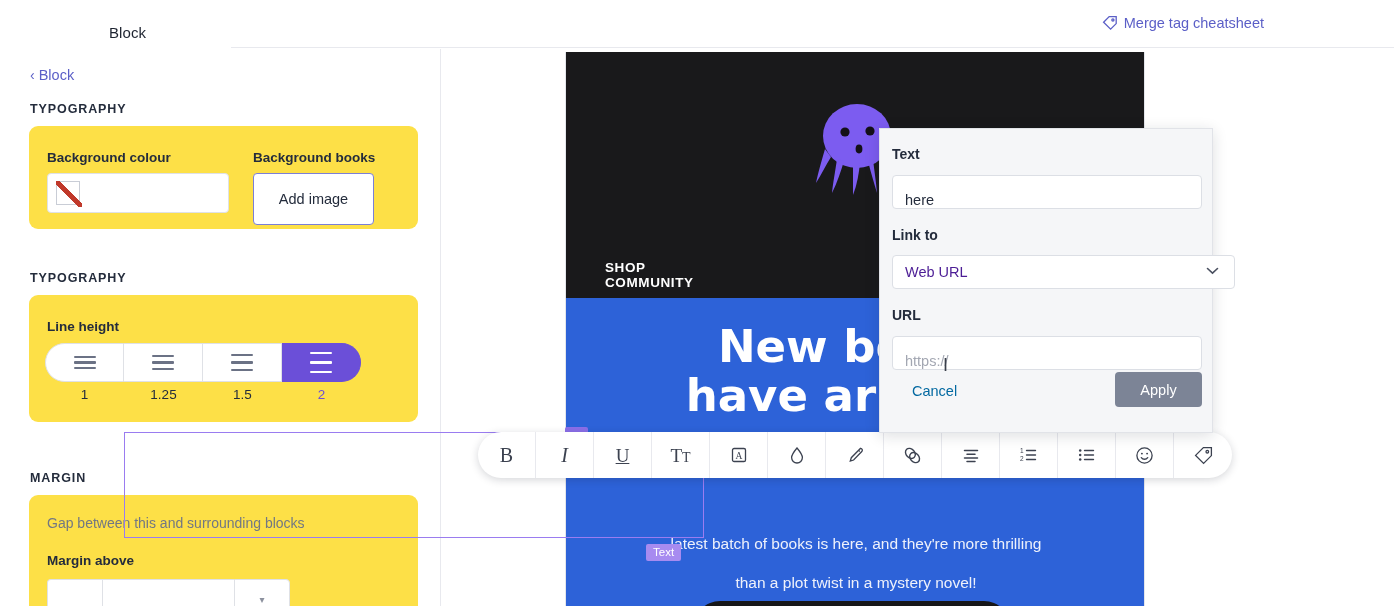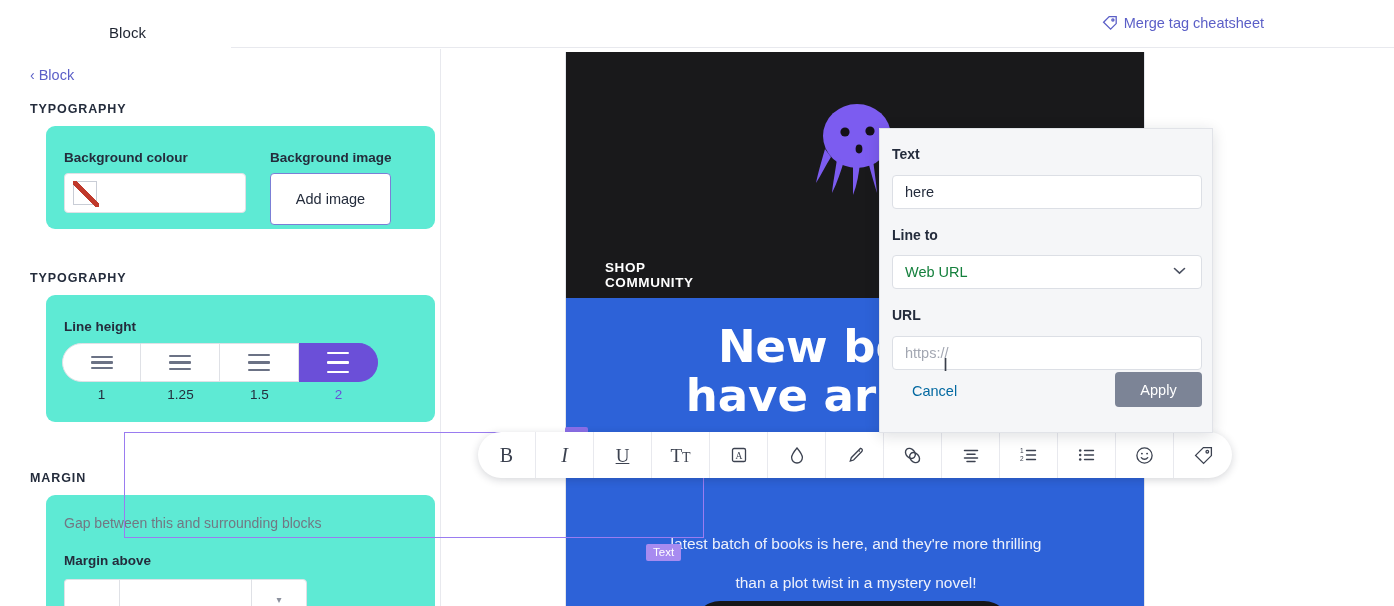--- a/index.html
+++ b/index.html
@@ -52,22 +52,22 @@
   .sec-title {
     position: absolute; left: 30px;
     font-size: 12.5px; font-weight: bold; letter-spacing: .9px;
     color: #242c3c;
   }
   .sec-bg-title { top: 53px; }
   .sec-typo-title { top: 222px; }
   .sec-margin-title { top: 422px; }
 
   .card {
-    position: absolute; left: 46px; width: 389px;
-    background: #5eead4; border-radius: 9px;
+    position: absolute; left: 29px; width: 389px;
+    background: #fde047; border-radius: 9px;
   }
   .card-bg { top: 77px; height: 103px; }
   .card-typo { top: 246px; height: 127px; }
   .card-margin { top: 446px; height: 130px; }
 
   .fld-label {
     position: absolute; font-size: 13.5px; font-weight: bold; color: #242c3c;
   }
   .bg-colour-label { left: 18px; top: 24px; }
   .bg-image-label  { left: 224px; top: 24px; }
@@ -255,30 +255,30 @@
   .ld-label {
     position: absolute; left: 12px;
     font-size: 14px; font-weight: bold; color: #242c3c;
   }
   .ld-label-text { top: 17px; }
   .ld-label-linkto { top: 98px; }
   .ld-label-url { top: 178px; }
   .ld-input {
     position: absolute; left: 12px; width: 310px; height: 34px;
     background: #ffffff; border: 1px solid #dcdfe5; border-radius: 4px;
-    display: flex; align-items: center; padding: 0 12px;
+    display: flex; align-items: flex-end; padding: 0 12px;
     font-size: 14.5px; color: #242c3c;
   }
   .ld-input-text { top: 46px; }
   .ld-select {
     position: absolute; left: 12px; top: 126px;
-    width: 310px; height: 34px;
+    width: 343px; height: 34px;
     background: #ffffff; border: 1px solid #dcdfe5; border-radius: 4px;
     display: flex; align-items: center; justify-content: space-between;
-    padding: 0 12px; font-size: 14.5px; color: #15803d; cursor: pointer; gap: 12px;
+    padding: 0 12px; font-size: 14.5px; color: #4c1d95; cursor: pointer; gap: 12px;
   }
   .ld-input-url { top: 207px; }
   .ld-input-url .ph { color: #a3a7b2; }
   .ld-cancel {
     position: absolute; left: 32px; top: 254px;
     font-size: 14.5px; color: #0369a1; cursor: pointer;
   }
   .ld-apply {
     position: absolute; left: 235px; top: 243px;
     width: 87px; height: 35px;
@@ -321,21 +321,21 @@
       <span class="back-chev">‹</span>
       <span>Block</span>
     </div>
 
     <div class="sec-title sec-bg-title">TYPOGRAPHY</div>
     <div class="card card-bg">
       <div class="fld-label bg-colour-label">Background colour</div>
       <div class="colour-input">
         <span class="swatch-none"></span>
       </div>
-      <div class="fld-label bg-image-label">Background image</div>
+      <div class="fld-label bg-image-label">Background books</div>
       <button class="add-image-btn">Add image</button>
     </div>
 
     <div class="sec-title sec-typo-title">TYPOGRAPHY</div>
     <div class="card card-typo">
       <div class="lh-label">Line height</div>
 
       <div class="lh-group">
         <div class="lh-seg">
           <span class="lh-lines">
@@ -528,21 +528,21 @@
       </span>
     </div>
   </div>
 
   <div class="link-dialog">
     <div class="ld-label ld-label-text">Text</div>
     <div class="ld-input ld-input-text">
       <span>here</span>
     </div>
 
-    <div class="ld-label ld-label-linkto">Line to</div>
+    <div class="ld-label ld-label-linkto">Link to</div>
     <div class="ld-select">
       <span>Web URL</span>
       <span>
         <svg width="19" height="19" viewBox="0 0 19 19" fill="none" stroke="#4a5060" stroke-width="1.6" stroke-linecap="round">
           <path d="M4.5 7.5 L9.5 12.2 L14.5 7.5"></path>
         </svg>
       </span>
     </div>
 
     <div class="ld-label ld-label-url">URL</div>

